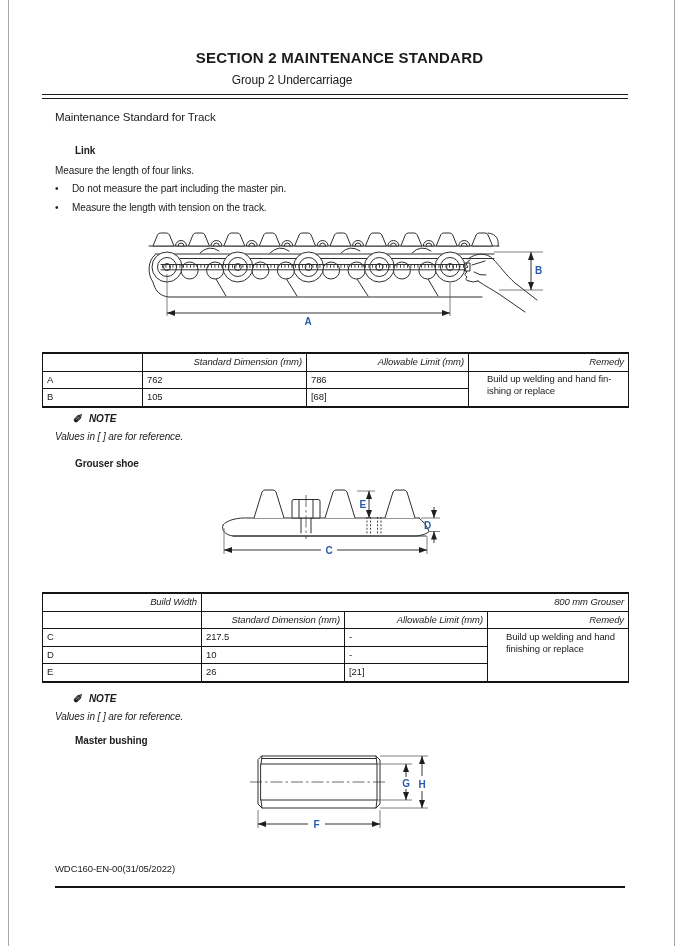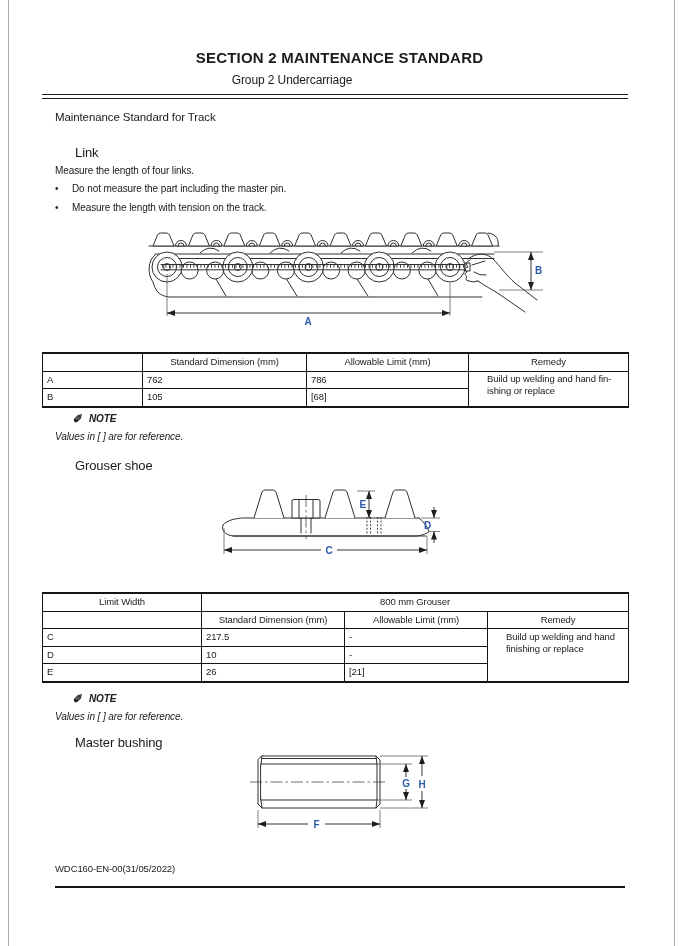--- a/index.html
+++ b/index.html
@@ -8,31 +8,31 @@
     background:#ffffff; overflow:hidden;
     font-family:"Liberation Sans", sans-serif; color:#1b1b1b;
     letter-spacing:-0.1px;
   }
   .edge { position:absolute; top:0; width:1px; height:946px; background:#a8a8a8; }
   .abs { position:absolute; }
   .hdr-title { left:0; width:679px; top:49px; text-align:center; font-size:15px; font-weight:bold; letter-spacing:0.2px; }
   .hdr-sub   { left:0; width:584px; top:73px; text-align:center; font-size:12px; }
   .rule2 { left:42px; top:94px; width:586px; height:2.5px; border-top:1.5px solid #1a1a1a; border-bottom:1.5px solid #1a1a1a; }
   .page-heading { left:55px; top:111px; font-size:11.5px; font-weight:normal; }
-  .subhead { left:55px; font-size:13px; font-weight:normal;padding-left:20px; }
+  .subhead { left:55px; font-size:10px; font-weight:bold;padding-left:20px; }
   .body-text { left:55px; font-size:10px; }
   .bullet-item { left:55px; font-size:10px; }
   .bullet-dot { display:inline-block; width:17px; }
   table.spec {
     border-collapse:collapse; table-layout:fixed; width:586px;
     font-size:9.5px; line-height:1.3;
     border-top:2px solid #141414; border-bottom:2.5px solid #141414;
   }
   table.spec td { border:1px solid #141414; padding:1.5px 4px 1px 4px; height:14px; }
-  table.spec td.hc { text-align:center; }
+  table.spec td.hc { text-align:right;font-style:italic; }
   table.spec td.remedy { vertical-align:top; white-space:pre-line;padding-left:18px; }
   .note-row { left:73px; font-size:10px; font-style:italic; font-weight:bold; }
   .note-icon { display:inline-block; font-style:normal; font-size:12px; margin-right:6px; transform:translateY(1px); }
   .note-text { left:55px; font-size:10px; font-style:italic; }
   .footer-rule { left:55px; top:886px; width:570px; height:1.5px; background:#141414; }
   .footer-doc { left:55px; top:863px; font-size:9.5px; }
   .footer-page { left:0; width:679px; top:891px; text-align:center; font-size:11.5px; }
   svg { overflow:visible; }
   svg .art   { stroke:#2f2f2f; stroke-width:1; fill:none; stroke-linecap:round; }
   svg .artw  { stroke:#2f2f2f; stroke-width:1; fill:#ffffff; }
@@ -245,21 +245,21 @@
 
   <table class="spec abs" style="left:42px; top:592px;">
     <colgroup>
         <col style="width:159px">
         <col style="width:143px">
         <col style="width:143px">
         <col style="width:141px">
       </colgroup>
     <tbody>
         <tr>
-      <td class="hc">Limit Width</td>
+      <td class="hc">Build Width</td>
       <td class="hc" colspan="3">800 mm Grouser</td>
     </tr>
     <tr>
       <td></td>
       <td class="hc">Standard Dimension (mm)</td>
       <td class="hc">Allowable Limit (mm)</td>
       <td class="hc">Remedy</td>
     </tr>
     <tr>
       <td>C</td>

